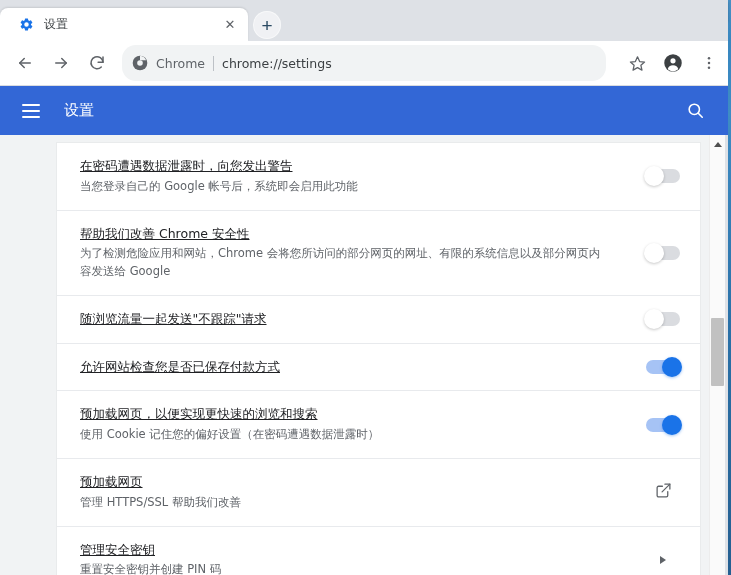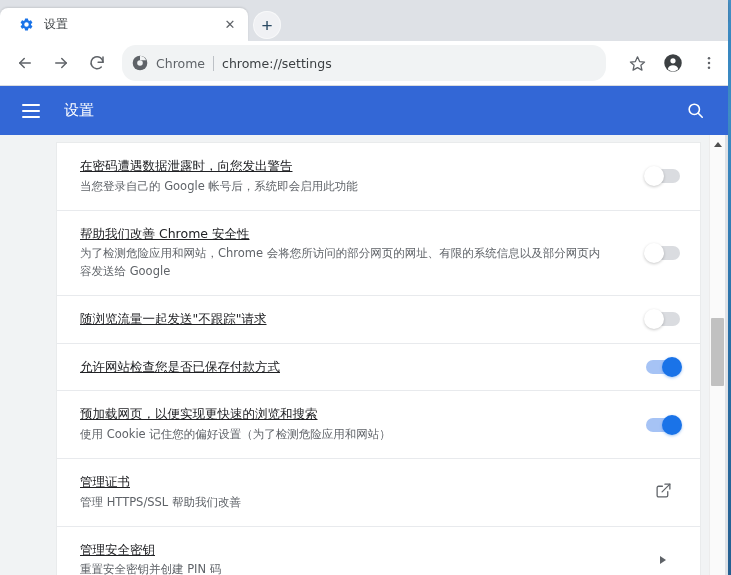--- a/index.html
+++ b/index.html
@@ -379,32 +379,32 @@
             <div class="row-control">
               <div class="toggle on">
                 <span class="track"></span>
                 <span class="knob"></span>
               </div>
             </div>
           </div>
           <div class="row">
             <div class="row-text">
               <div class="row-title">预加载网页，以便实现更快速的浏览和搜索</div>
-              <div class="row-sub">使用 Cookie 记住您的偏好设置（为了检测危险应用和网站）</div>
+              <div class="row-sub">使用 Cookie 记住您的偏好设置（在密码遭遇数据泄露时）</div>
             </div>
             <div class="row-control">
               <div class="toggle on">
                 <span class="track"></span>
                 <span class="knob"></span>
               </div>
             </div>
           </div>
           <div class="row">
             <div class="row-text">
-              <div class="row-title">管理证书</div>
+              <div class="row-title">预加载网页</div>
               <div class="row-sub">管理 HTTPS/SSL 帮助我们改善</div>
             </div>
             <div class="row-control">
               <span><svg width="17" height="17" viewBox="0 0 24 24" fill="none" stroke="#5f6368" stroke-width="1.8" stroke-linecap="round" stroke-linejoin="round">
                   <path d="M18 13.5V19a2 2 0 0 1-2 2H5a2 2 0 0 1-2-2V8a2 2 0 0 1 2-2h5.5"></path>
                   <polyline points="14 3 21 3 21 10"></polyline>
                   <line x1="10" y1="14" x2="21" y2="3"></line>
                 </svg></span>
             </div>
           </div>

